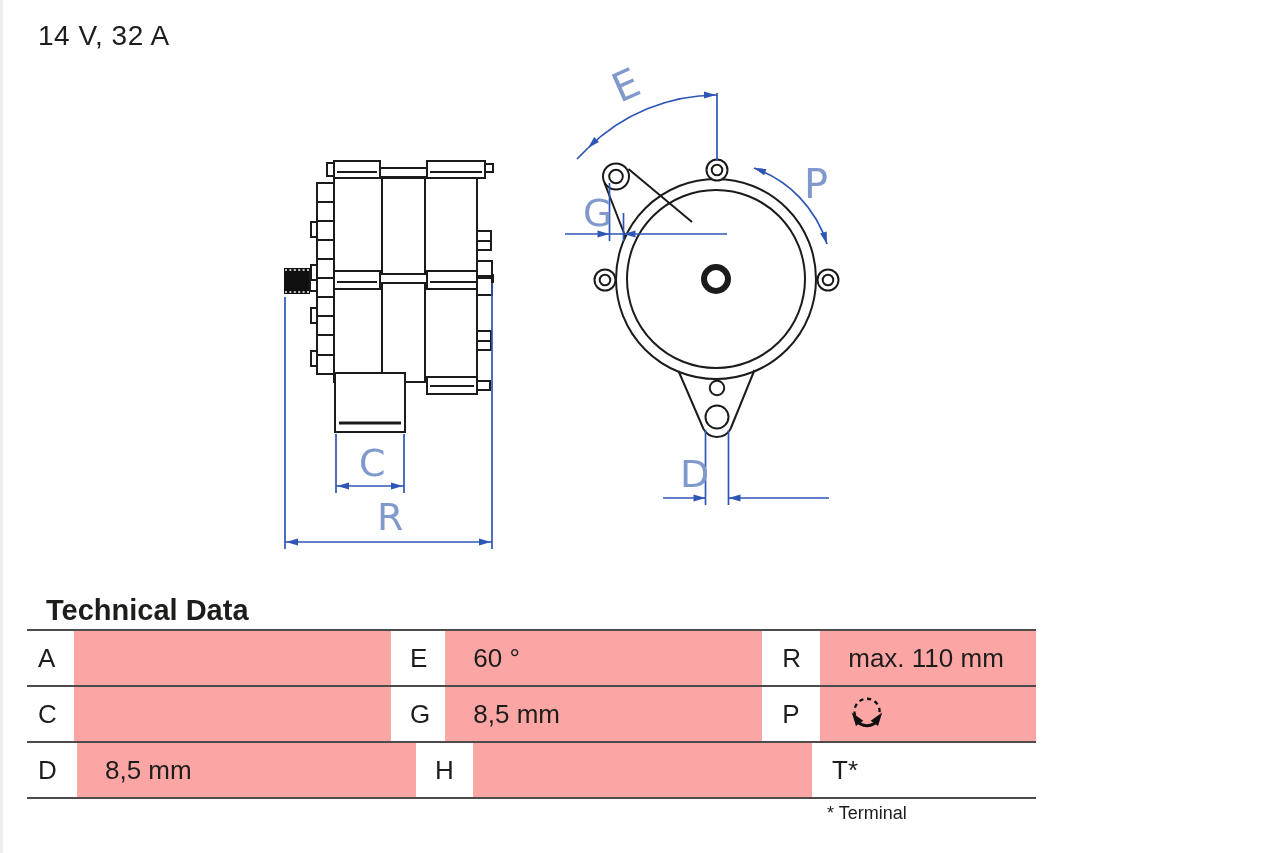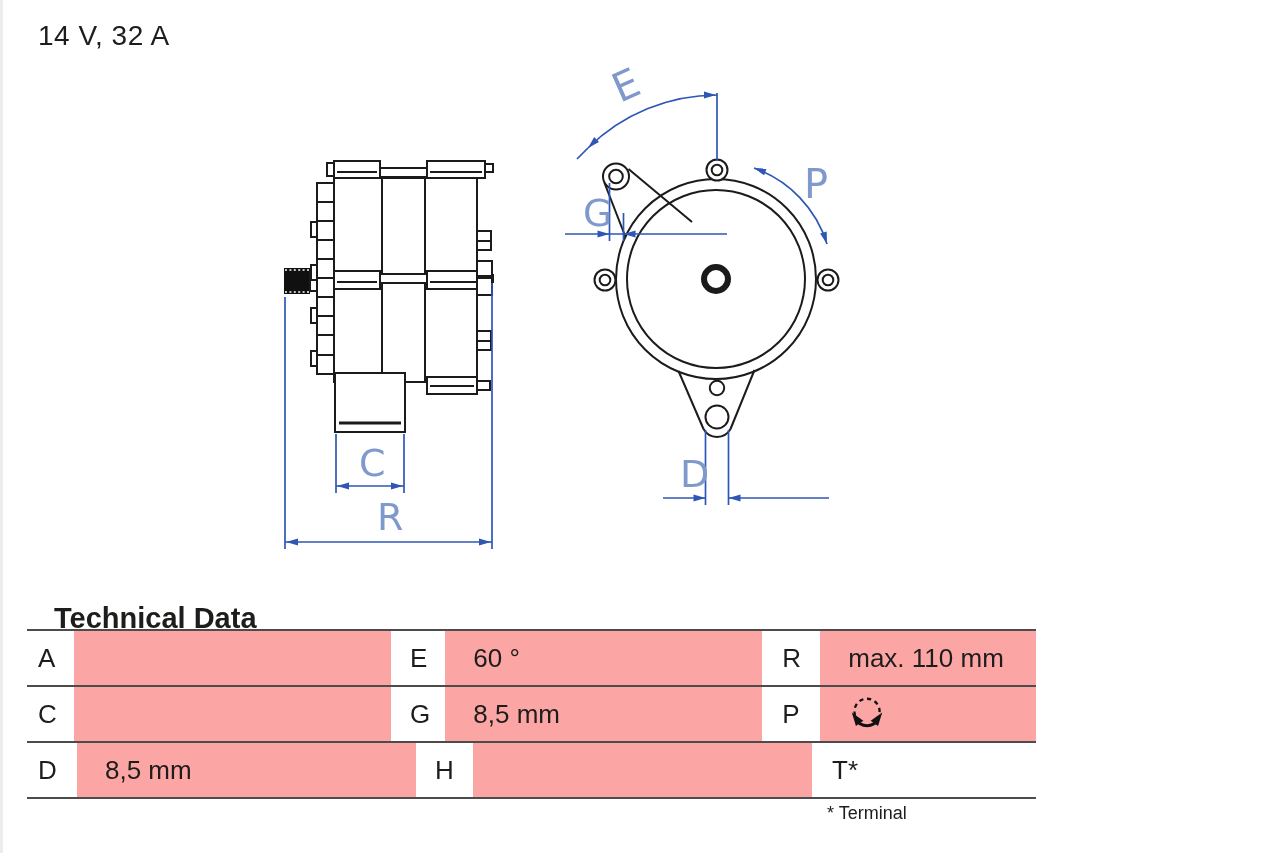--- a/index.html
+++ b/index.html
@@ -2,21 +2,21 @@
 <html><head>
 <meta charset="utf-8">
 <style>
   html,body{margin:0;padding:0;background:#fff;}
   .screen{position:relative;width:1036px;height:853px;background:#ffffff;overflow:hidden;
           font-family:"Liberation Sans",sans-serif;color:#1d1d1b;}
   .edge-strip{position:absolute;left:0;top:0;width:3px;height:853px;background:#ededed;}
   .page-title{position:absolute;left:38px;top:20px;font-size:28px;font-weight:400;letter-spacing:0.5px;}
   .drawing-svg{position:absolute;left:0;top:0;}
   .dim-label{font-family:"DejaVu Sans",sans-serif;font-weight:400;}
-  .tech-title{position:absolute;left:38px;top:586px;font-size:29px;font-weight:700;margin:16px;}
+  .tech-title{position:absolute;left:38px;top:586px;font-size:29px;font-weight:700;margin:8px;}
   .tbl{position:absolute;left:27px;top:629px;width:1228px;border-top:2px solid #4c4c4c;}
   .row{display:flex;height:54px;border-bottom:2px solid #4c4c4c;align-items:stretch;font-size:26px;}
   .cell{display:flex;align-items:center;}
   .lbl{background:#ffffff;}
   .val{background:#fca5a5;padding-left:28px;}
   .c1{width:50px;padding-left:11px;box-sizing:border-box;}
   .v1{width:311px;}
   .c2{width:57px;padding-left:19px;box-sizing:border-box;}
   .v2{width:311px;}
   .c3{width:61px;padding-left:20px;box-sizing:border-box;}

